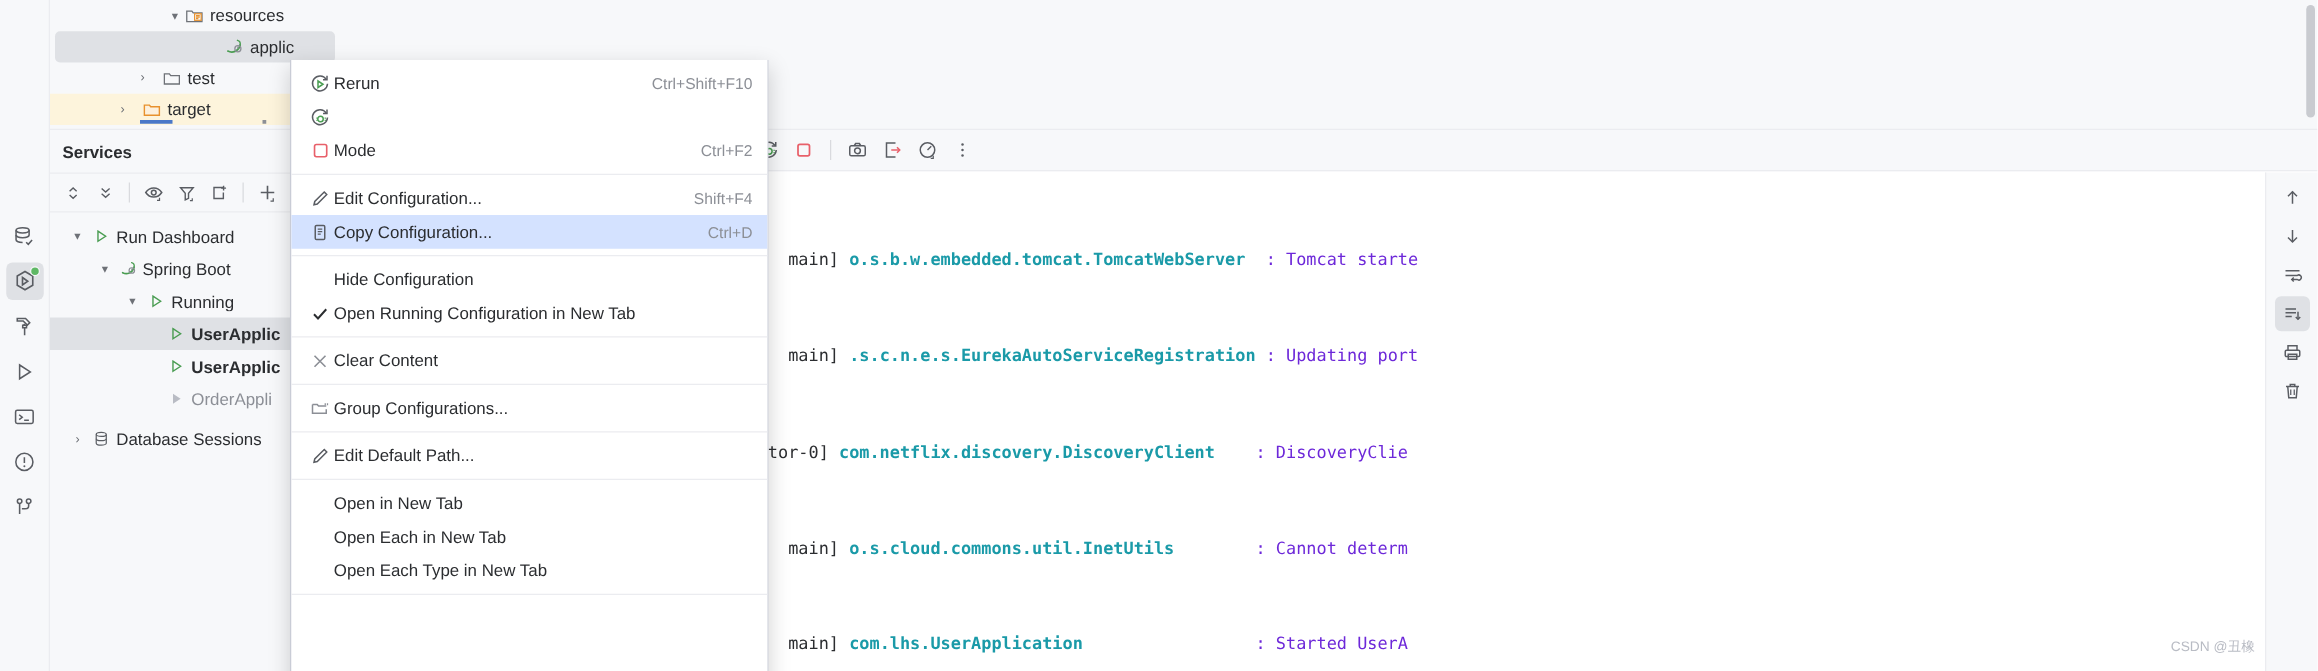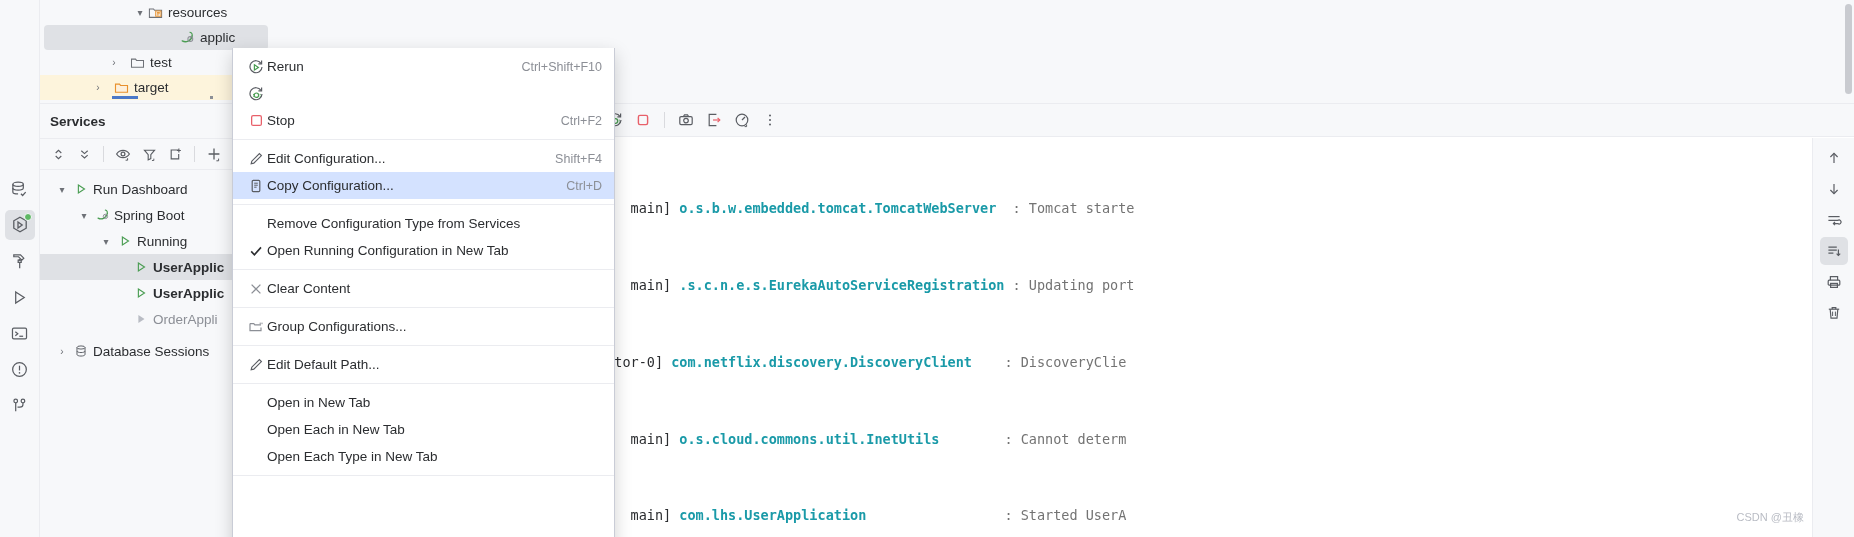--- a/index.html
+++ b/index.html
@@ -83,21 +83,21 @@
     padding-top: 7px;
     white-space: pre;
   }
   .console .line { padding-left: 8px; }
   .c-ts { color: #2b2d30; }
   .c-lvl { color: #2e8b3d; }
   .c-pid { color: #c838a8; }
   .c-dash { color: #2b2d30; }
   .c-thread { color: #2b2d30; }
   .c-logger { color: #1a9aa8; font-weight: bold; }
-  .c-msg { color: #737373; }
+  .c-msg { color: #6d28d9; }
 
   
   .rgutter {
     position: absolute; right: 0; top: 34px; width: 42px; bottom: 0;
     background: #f7f8fa; border-left: 1px solid #ebecf0;
     display: flex; flex-direction: column; align-items: center; padding-top: 6px; gap: 3px;
   }
   .rg-btn { width: 28px; height: 28px; display: flex; align-items: center; justify-content: center; border-radius: 5px; }
   .rg-btn.active { background: #dfe1e5; }
 
@@ -524,21 +524,21 @@
       </span>
       <span class="mshort"></span>
     </div>
 
     <div class="mi">
       <span class="micon">
         <svg width="15" height="15" viewBox="0 0 16 16" fill="none">
           <rect x="2.8" y="2.8" width="10.4" height="10.4" rx="1.6" stroke="#e8606a" stroke-width="1.4"></rect>
         </svg>
       </span>
-      <span class="mtext">Stop</span>
+      <span class="mtext">Mode</span>
       <span class="mshort">Ctrl+F2</span>
     </div>
 
     <div class="msep"></div>
 
     <div class="mi">
       <span class="micon">
         <svg width="16" height="16" viewBox="0 0 16 16" fill="none" stroke="#5a5d63" stroke-width="1.2">
           <path d="M11.4 2.6l2 2-7.6 7.6-2.6.6.6-2.6z"></path>
         </svg>
@@ -553,24 +553,24 @@
           <rect x="4.2" y="2.4" width="7.6" height="11.2" rx="1"></rect>
           <path d="M6.2 5.2h3.6M6.2 7.2h3.6M6.2 9.2h2.4" stroke-width="1"></path>
         </svg>
       </span>
       <span class="mtext">Copy Configuration...</span>
       <span class="mshort">Ctrl+D</span>
     </div>
 
     <div class="msep"></div>
 
-
     <div class="mi noicon">
-      <span class="mtext">Remove Configuration Type from Services</span>
-    </div>
+      <span class="mtext">Hide Configuration</span>
+    </div>
+
 
     <div class="mi">
       <span class="micon">
         <svg width="16" height="16" viewBox="0 0 16 16" fill="none" stroke="#2b2d30" stroke-width="1.6">
           <path d="M3.2 8.4l3.2 3.4L13 4.4"></path>
         </svg>
       </span>
       <span class="mtext">Open Running Configuration in New Tab</span>
     </div>
 

